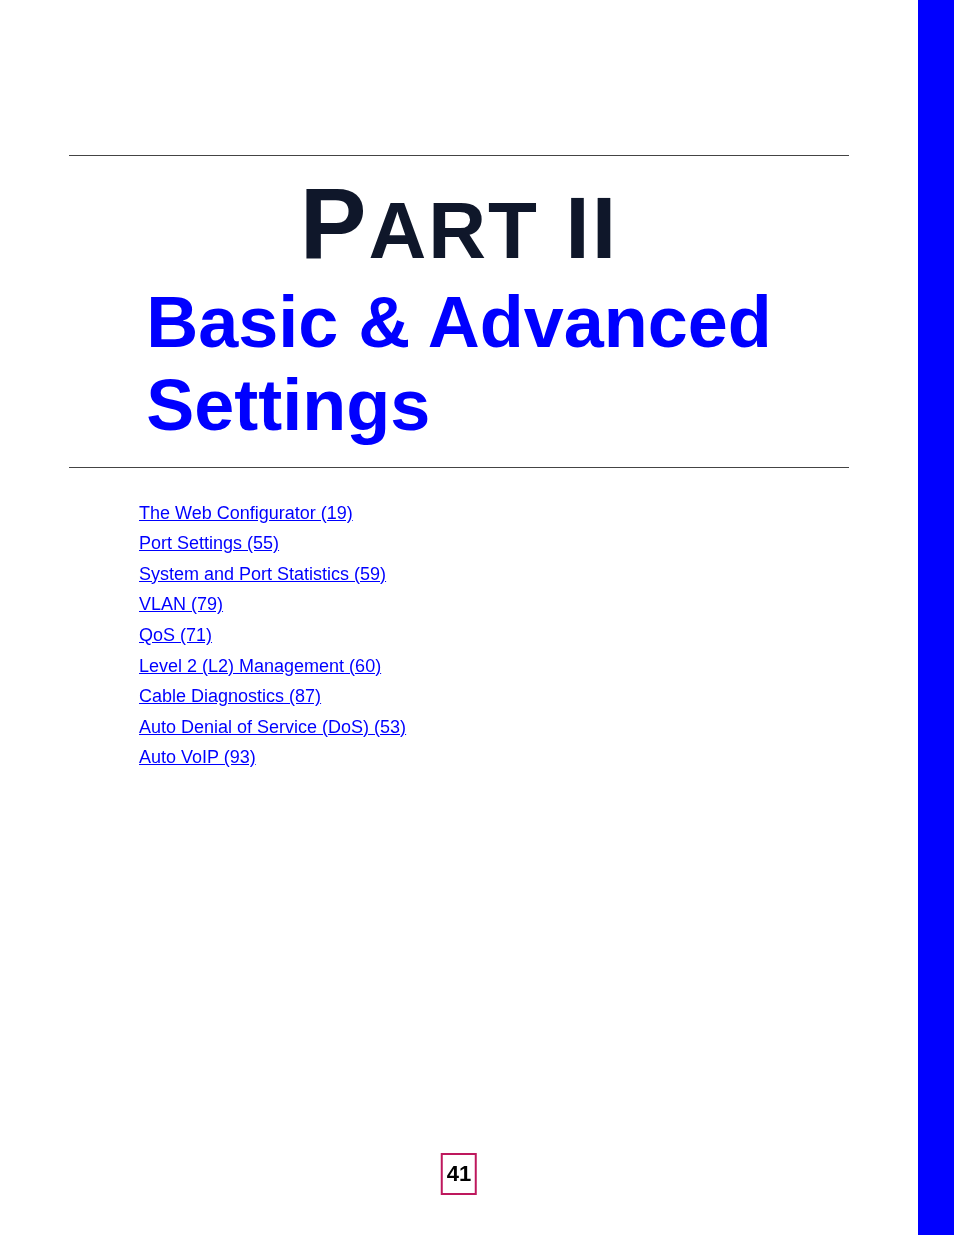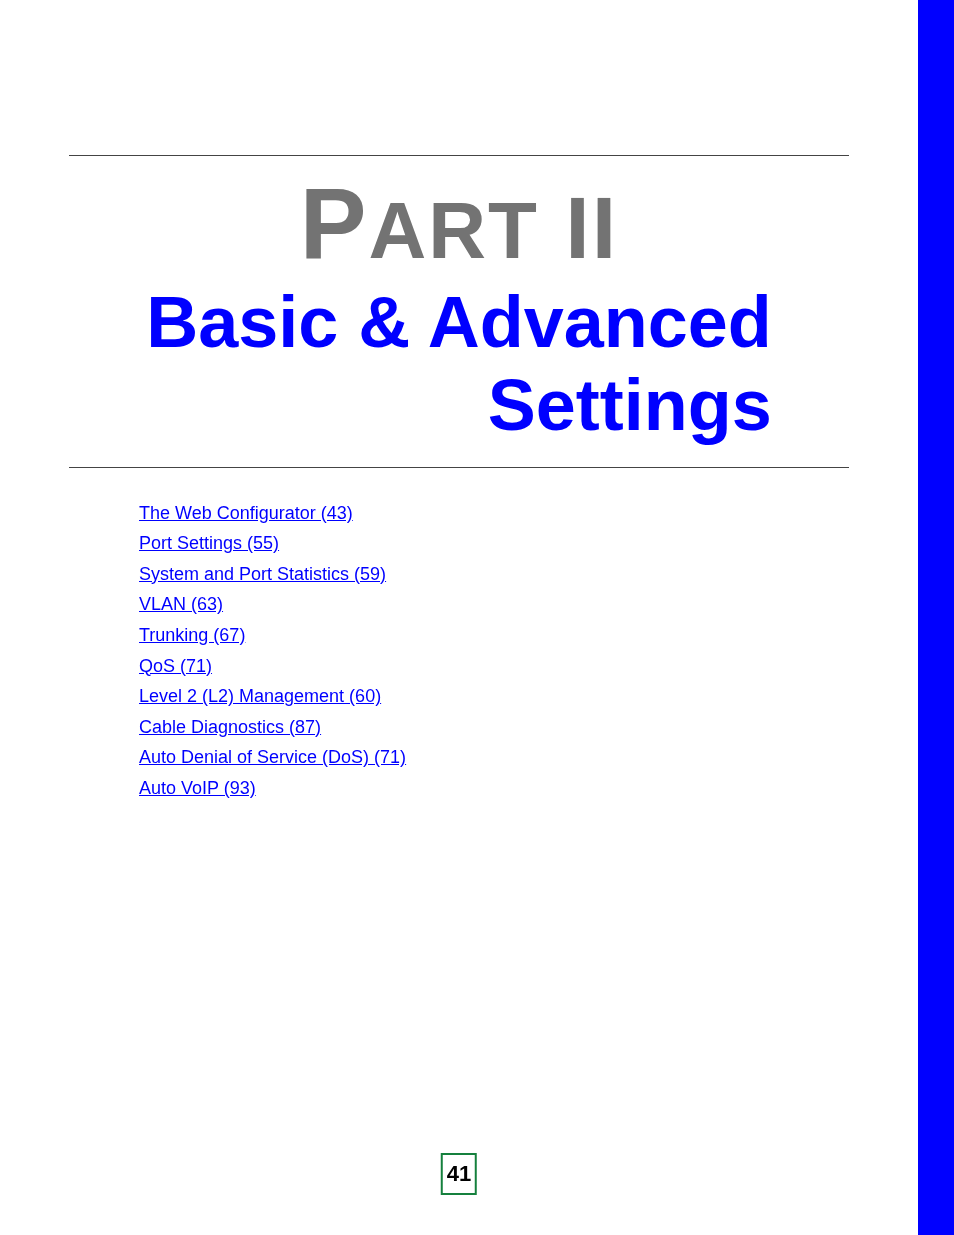--- a/index.html
+++ b/index.html
@@ -44,34 +44,34 @@
       margin-top: 155px;
     }
 
     .title-section {
       text-align: center;
       margin-top: 10px;
       margin-bottom: 10px;
     }
 
     .part-title {
-      color: #737373;
+      color: #0f172a;
       font-size: 88px;
       font-weight: bold;
       font-family: Arial, sans-serif;
       letter-spacing: 2px;
     }
 
     .subtitle {
       color: #0000ff;
       font-size: 72px;
       font-weight: bold;
       font-family: Arial, sans-serif;
       line-height: 1.15;
-      text-align: right;
+      text-align: left;
     }
 
     .bottom-rule {
       width: 780px;
       border: none;
       border-top: 1.5px solid #444;
       margin-top: 10px;
       margin-bottom: 30px;
     }
 
@@ -87,21 +87,21 @@
       line-height: 1.7;
       cursor: pointer;
       display: block;
     }
 
     .page-number-box {
       position: absolute;
       bottom: 40px;
       left: 50%;
       transform: translateX(-50%);
-      border: 2px solid #15803d;
+      border: 2px solid #be185d;
       padding: 6px 4px;
       font-size: 22px;
       font-weight: bold;
       color: #000;
       font-family: Arial, sans-serif;
     }
   </style>
 </head>
 <body>
 
@@ -117,28 +117,27 @@
     <div class="subtitle">
       <div>Basic &amp; Advanced</div>
       <div>Settings</div>
     </div>
   </div>
 
   <hr class="bottom-rule">
 
   <div class="toc-section">
 
-  <a class="toc-item" href="#">The Web Configurator  (43)</a>
+  <a class="toc-item" href="#">The Web Configurator  (19)</a>
       <a class="toc-item" href="#">Port Settings  (55)</a>
       <a class="toc-item" href="#">System and Port Statistics  (59)</a>
-      <a class="toc-item" href="#">VLAN  (63)</a>
-      <a class="toc-item" href="#">Trunking  (67)</a>
+      <a class="toc-item" href="#">VLAN  (79)</a>
       <a class="toc-item" href="#">QoS  (71)</a>
       <a class="toc-item" href="#">Level 2 (L2) Management  (60)</a>
       <a class="toc-item" href="#">Cable Diagnostics  (87)</a>
-      <a class="toc-item" href="#">Auto Denial of Service (DoS)  (71)</a>
+      <a class="toc-item" href="#">Auto Denial of Service (DoS)  (53)</a>
       <a class="toc-item" href="#">Auto VoIP  (93)</a>
     </div>
 
   <div class="page-number-box">
     <span>41</span>
   </div>
 </div>
 
 </body></html>

